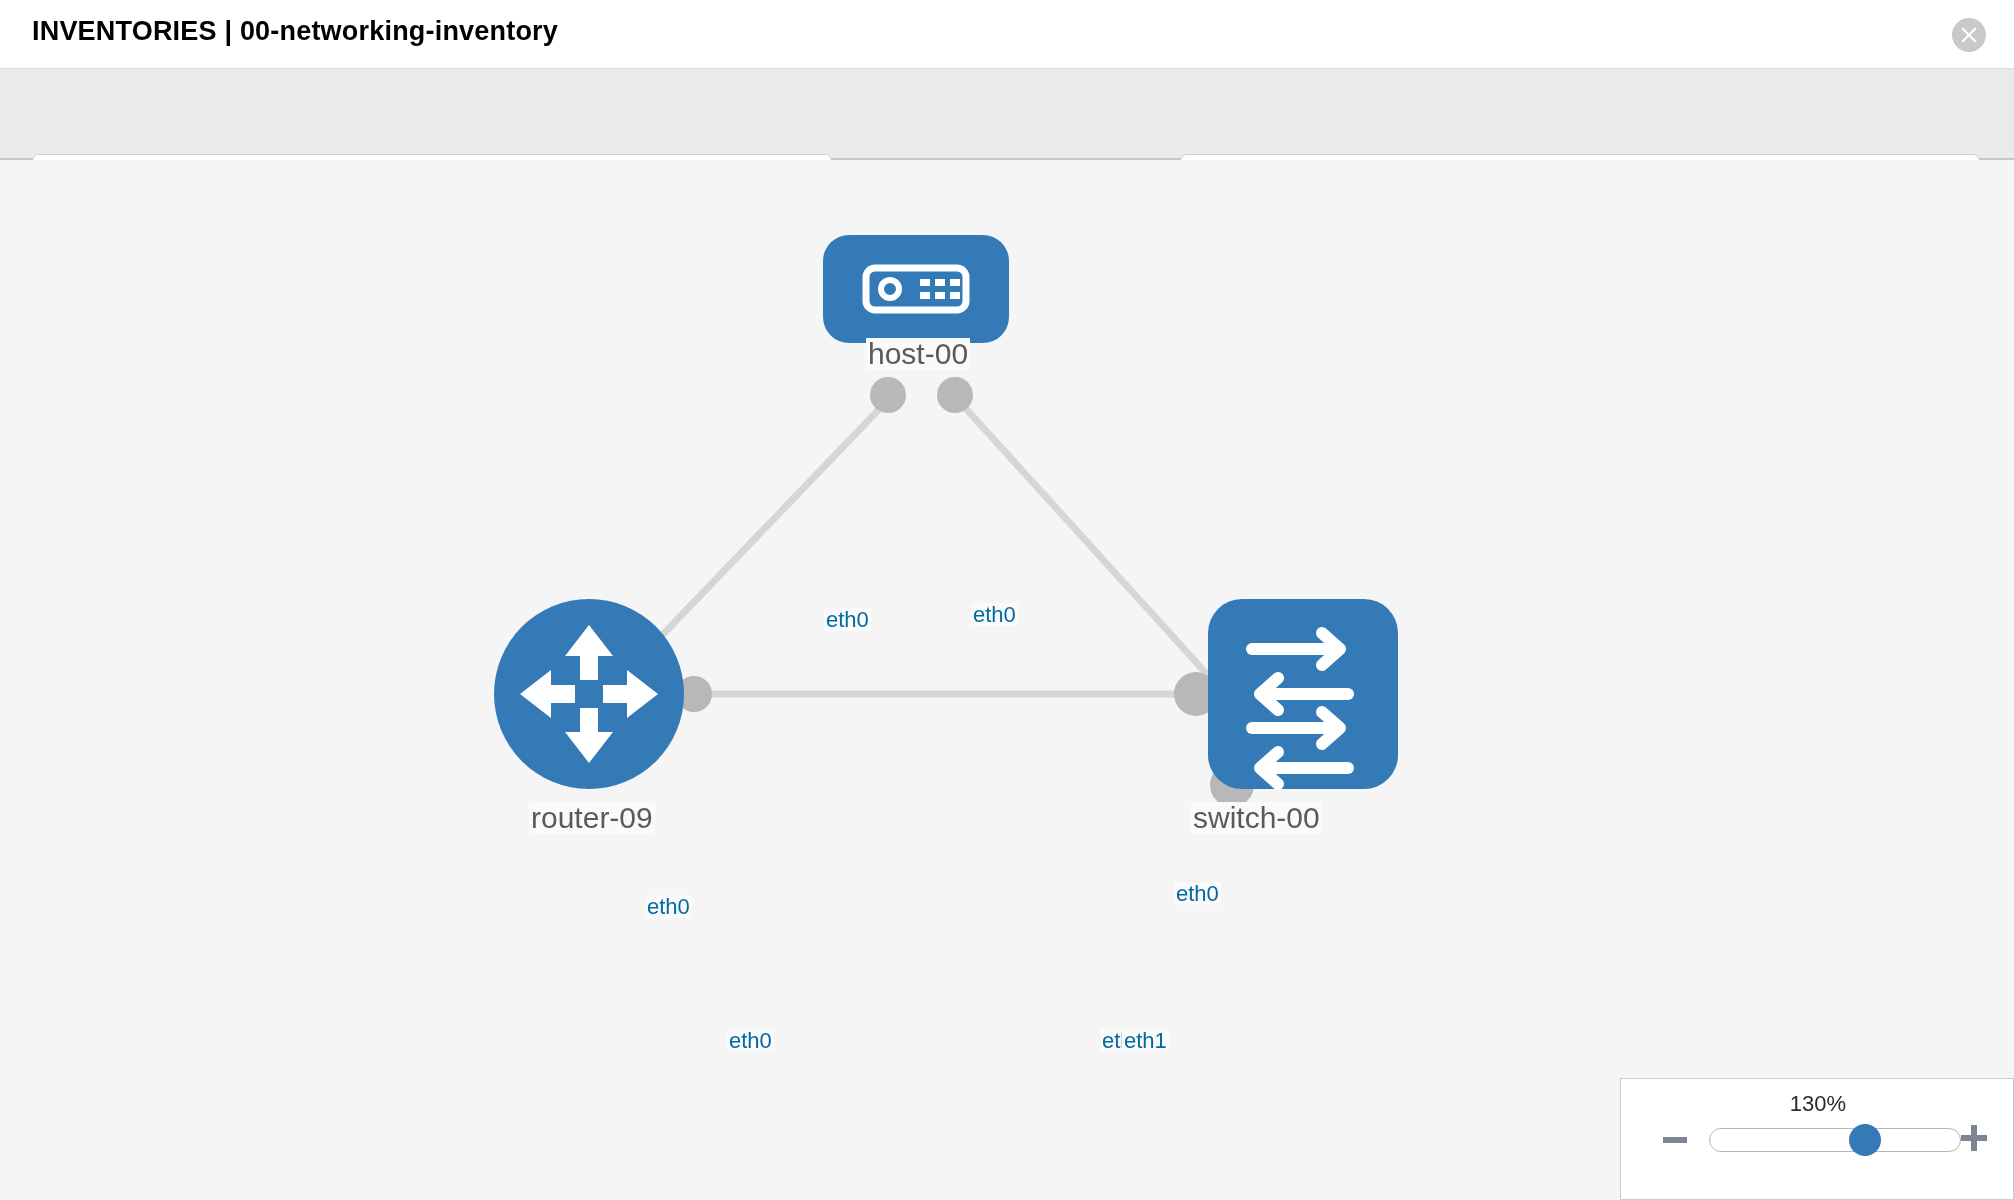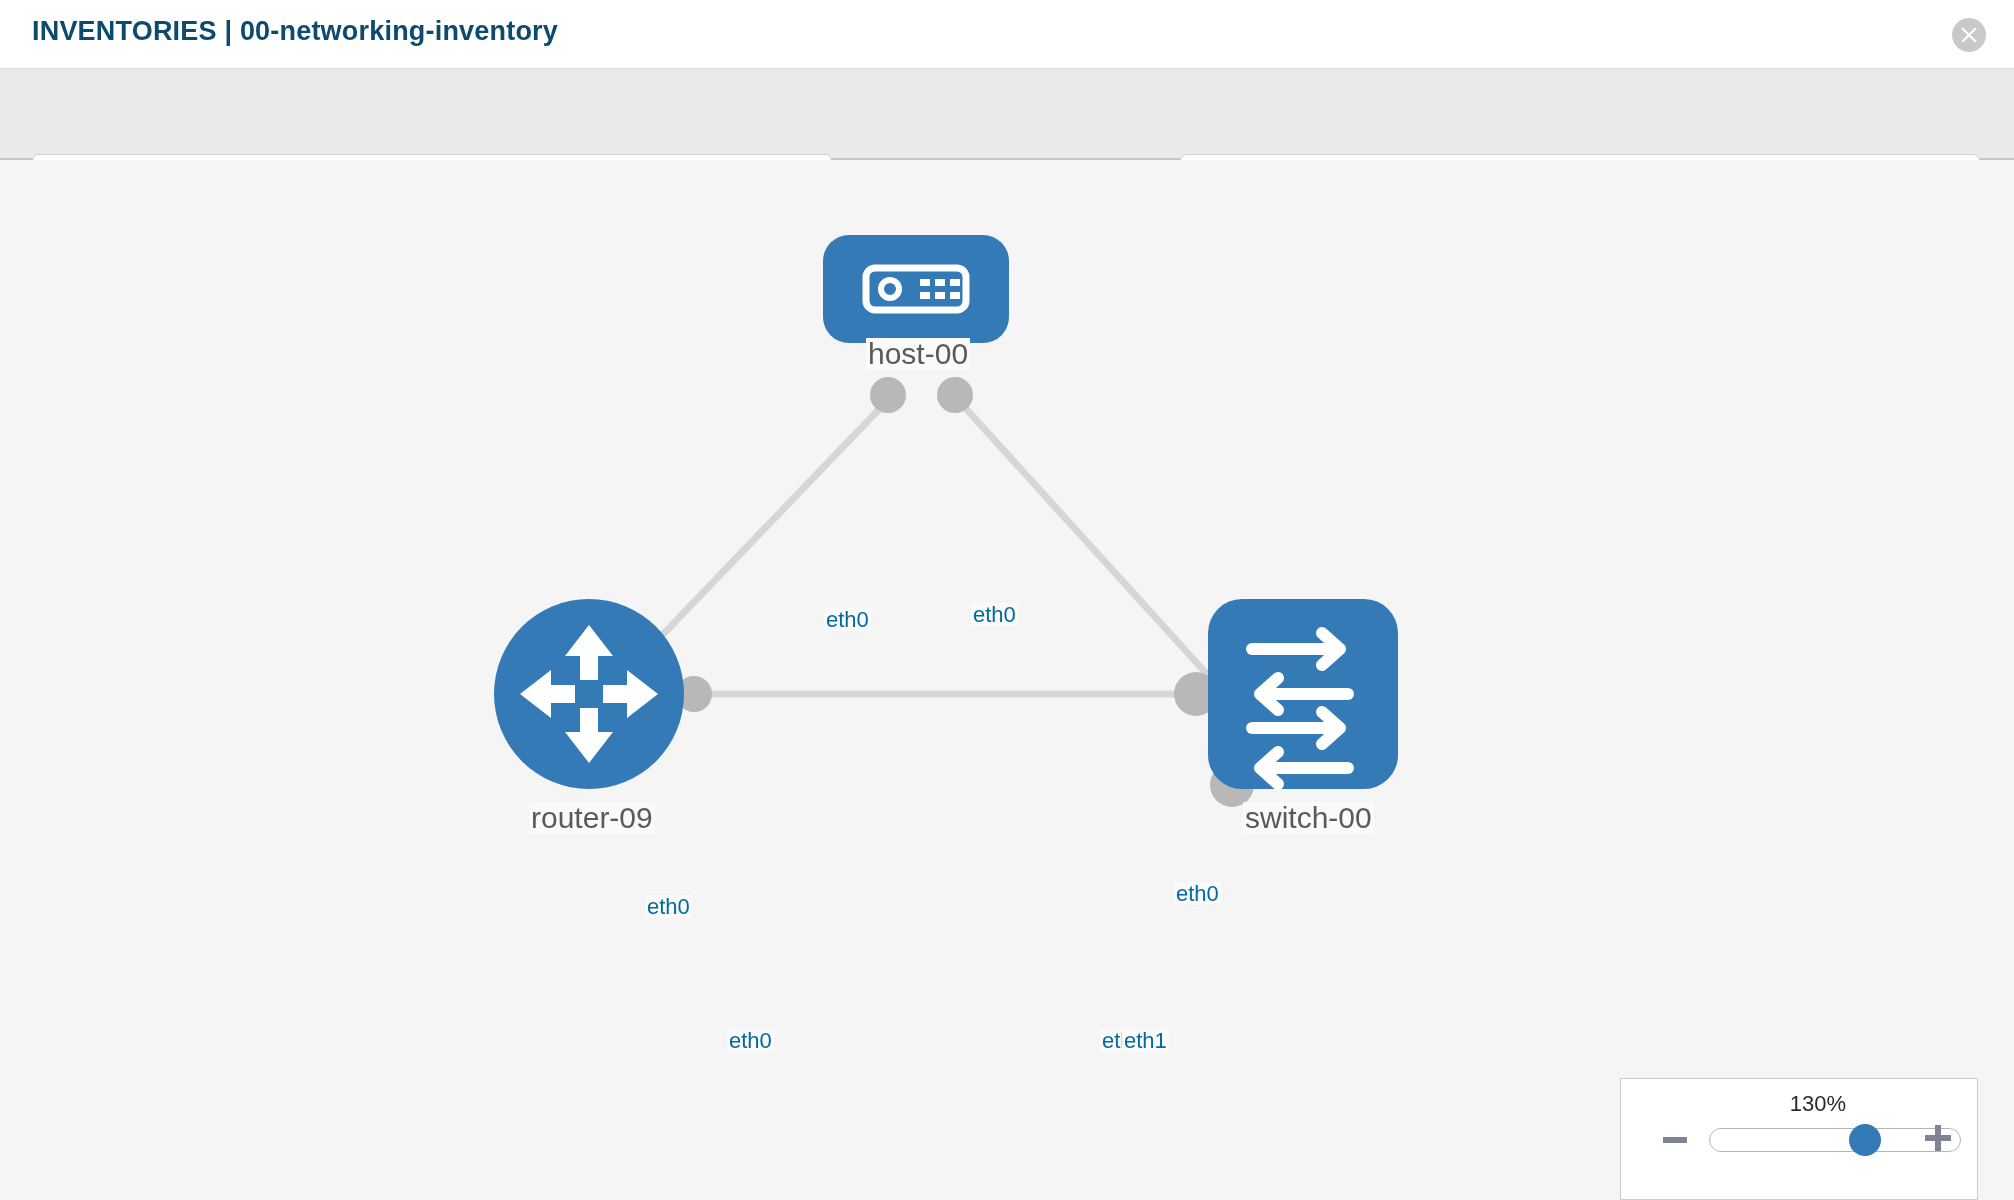--- a/index.html
+++ b/index.html
@@ -23,21 +23,21 @@
     height: 68px;
     background: #ffffff;
     box-sizing: border-box;
   }
   #page-title {
     position: absolute;
     left: 32px;
     top: 16px;
     font-size: 27px;
     font-weight: bold;
-    color: #0c4a6e;
+    color: #000000;
     letter-spacing: 0.2px;
     white-space: nowrap;
     font-stretch: condensed;
   }
   #close-button {
     position: absolute;
     right: 28px;
     top: 18px;
     width: 34px;
     height: 34px;
@@ -135,21 +135,21 @@
     padding: 0 2px;
   }
   .node-label { font-size: 30px; color: #5a5a5a; }
   .iface-label { font-size: 22px; color: #0369a1; }
 
   
   #zoom-panel {
     position: absolute;
     left: 1620px;
     top: 1078px;
-    width: 358px;
+    width: 394px;
     height: 122px;
     background: #ffffff;
     border: 1px solid #cccccc;
     box-sizing: border-box;
   }
   #zoom-level {
     position: absolute;
     top: 12px;
     left: 0;
     width: 394px;
@@ -301,21 +301,21 @@
         <path d="M1252 568 L1338 568"></path>
         <path d="M1322 552 L1340 568 L1322 584"></path>
         <path d="M1348 608 L1262 608"></path>
         <path d="M1278 592 L1260 608 L1278 624"></path>
       </g>
     </g>
   </svg>
 
   <div class="graph-label node-label" style="left:866px; top:178px;">host-00</div>
   <div class="graph-label node-label" style="left:529px; top:642px;">router-09</div>
-  <div class="graph-label node-label" style="left:1243px; top:642px;">switch-00</div>
+  <div class="graph-label node-label" style="left:1191px; top:642px;">switch-00</div>
 
   <div class="graph-label iface-label" style="left:824px; top:448px;">eth0</div>
   <div class="graph-label iface-label" style="left:971px; top:443px;">eth0</div>
   <div class="graph-label iface-label" style="left:645px; top:735px;">eth0</div>
   <div class="graph-label iface-label" style="left:1174px; top:722px;">eth0</div>
   <div class="graph-label iface-label" style="left:727px; top:869px;">eth0</div>
   <div class="graph-label iface-label" style="left:1100px; top:869px;">eth</div>
   <div class="graph-label iface-label" style="left:1122px; top:869px;">eth1</div>
 </div>
 

